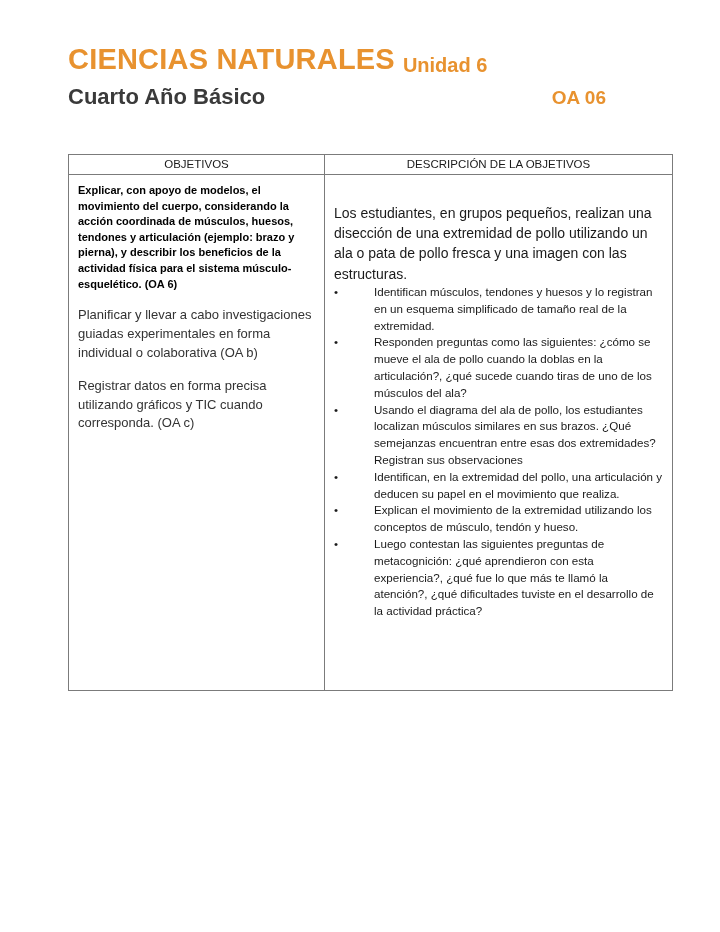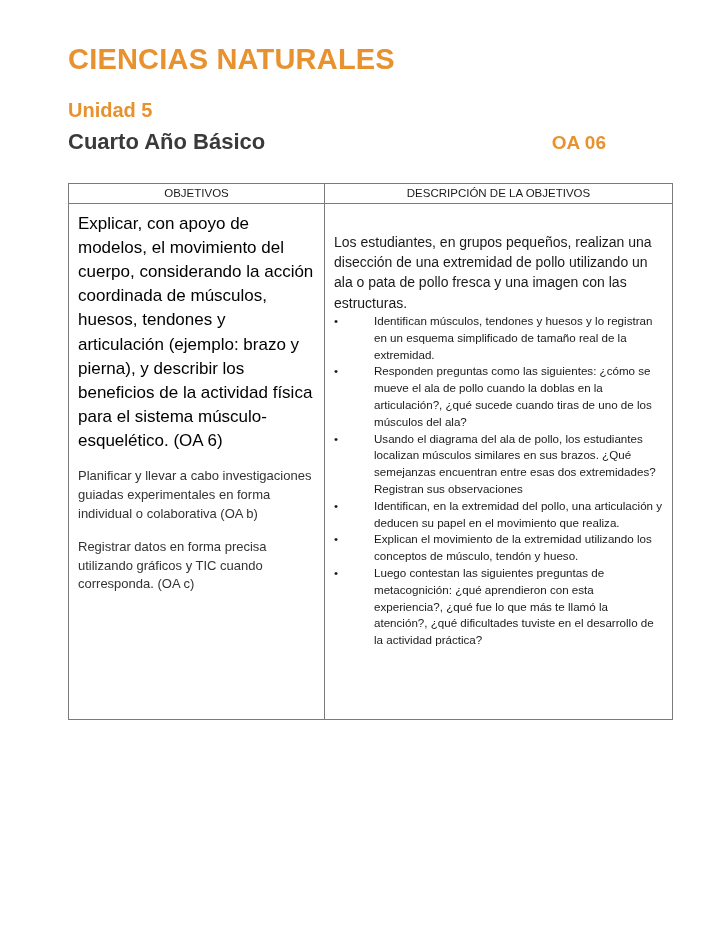--- a/index.html
+++ b/index.html
@@ -17,24 +17,23 @@
   }
   .page {
     width: 720px;
     height: 932px;
     box-sizing: border-box;
     padding: 44px 52px 0 68px;
     position: relative;
   }
   .header-line1 {
     display: flex;
-    align-items: flex-start;
-    gap: 23px;
+    align-items: flex-end;
+    gap: 8px;
     margin: 0 0 8px 0;
-    flex-direction: column;
   }
   .subject-title {
     font-size: 29px;
     font-weight: bold;
     color: #E8922F;
     letter-spacing: 0.2px;
     line-height: 1.1;
   }
   .unit-label {
     font-size: 20px;
@@ -68,21 +67,21 @@
     font-weight: bold;
     color: #2E2E2E;
     margin-bottom: 20px;
   }
   .activity-name {
     font-size: 14.5px;
     font-weight: bold;
     color: #2E2E2E;
   }
   table.main-table {
-    margin-top: 28px;
+    margin-top: 44px;
     width: 604px;
     border-collapse: collapse;
     table-layout: fixed;
   }
   table.main-table th,
   table.main-table td {
     border: 1px solid #7b7b7b;
     vertical-align: top;
   }
   table.main-table th {
@@ -95,22 +94,22 @@
   }
   .col-obj { width: 256px; }
   .col-desc { width: 348px; }
   td.cell-objetivos {
     padding: 8px 10px 10px 9px;
   }
   td.cell-descripcion {
     padding: 28px 9px 10px 9px;
   }
   .obj-main {
-    font-size: 17px;
-    font-weight: normal;
+    font-size: 11px;
+    font-weight: bold;
     line-height: 1.42;
     color: #000;
     margin: 0 0 14px 0;
   }
   .obj-sub {
     font-size: 13px;
     line-height: 1.45;
     color: #333333;
     margin: 0 0 14px 0;
   }
@@ -138,21 +137,21 @@
     height: 60px;
   }
 </style>
 </head>
 <body>
 
 <div class="page">
 
   <div class="header-line1">
     <span class="subject-title">CIENCIAS NATURALES</span>
-    <span class="unit-label">Unidad 5</span>
+    <span class="unit-label">Unidad 6</span>
   </div>
 
   <div class="header-line2">
     <span class="grade-title">Cuarto Año Básico</span>
     <span class="oa-code">OA 06</span>
   </div>
 
 
   <table class="main-table">
     <colgroup>

